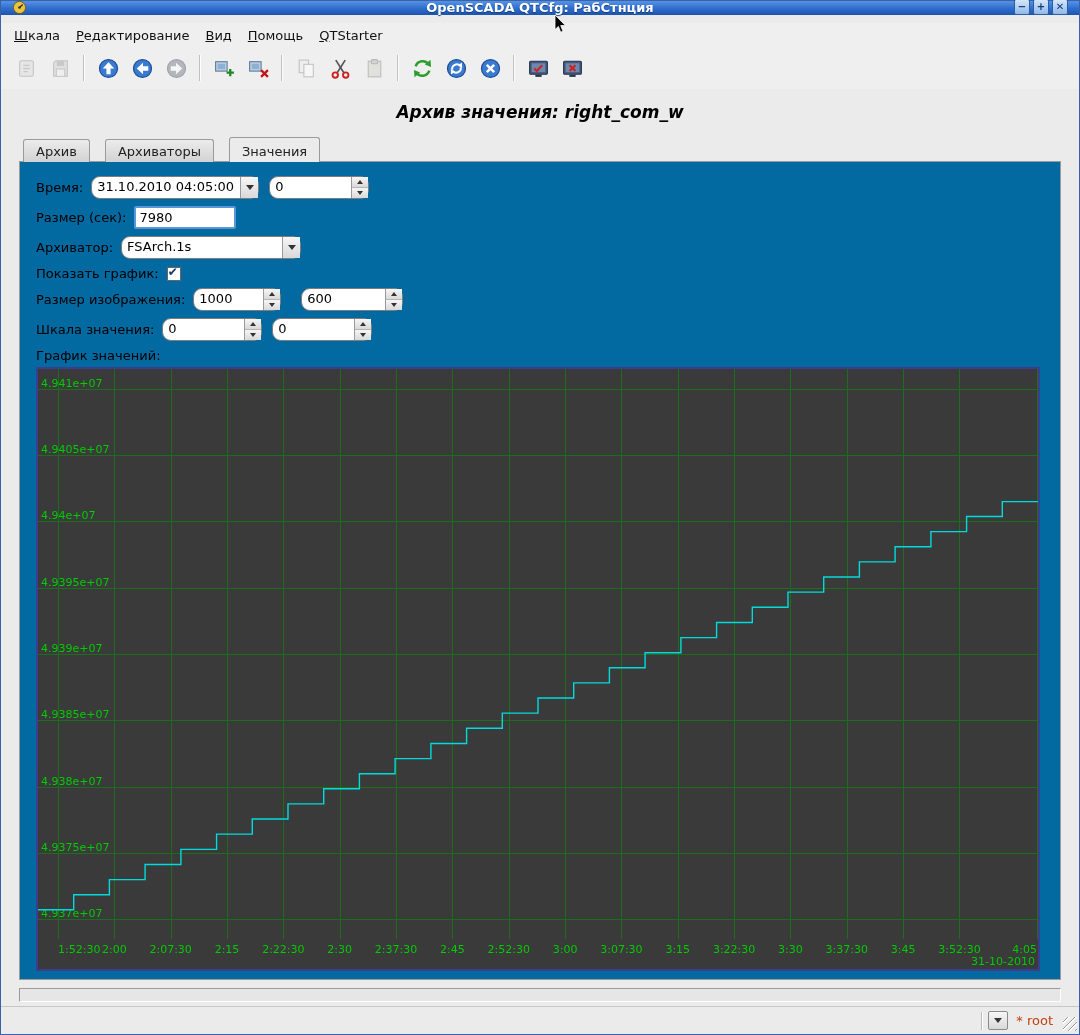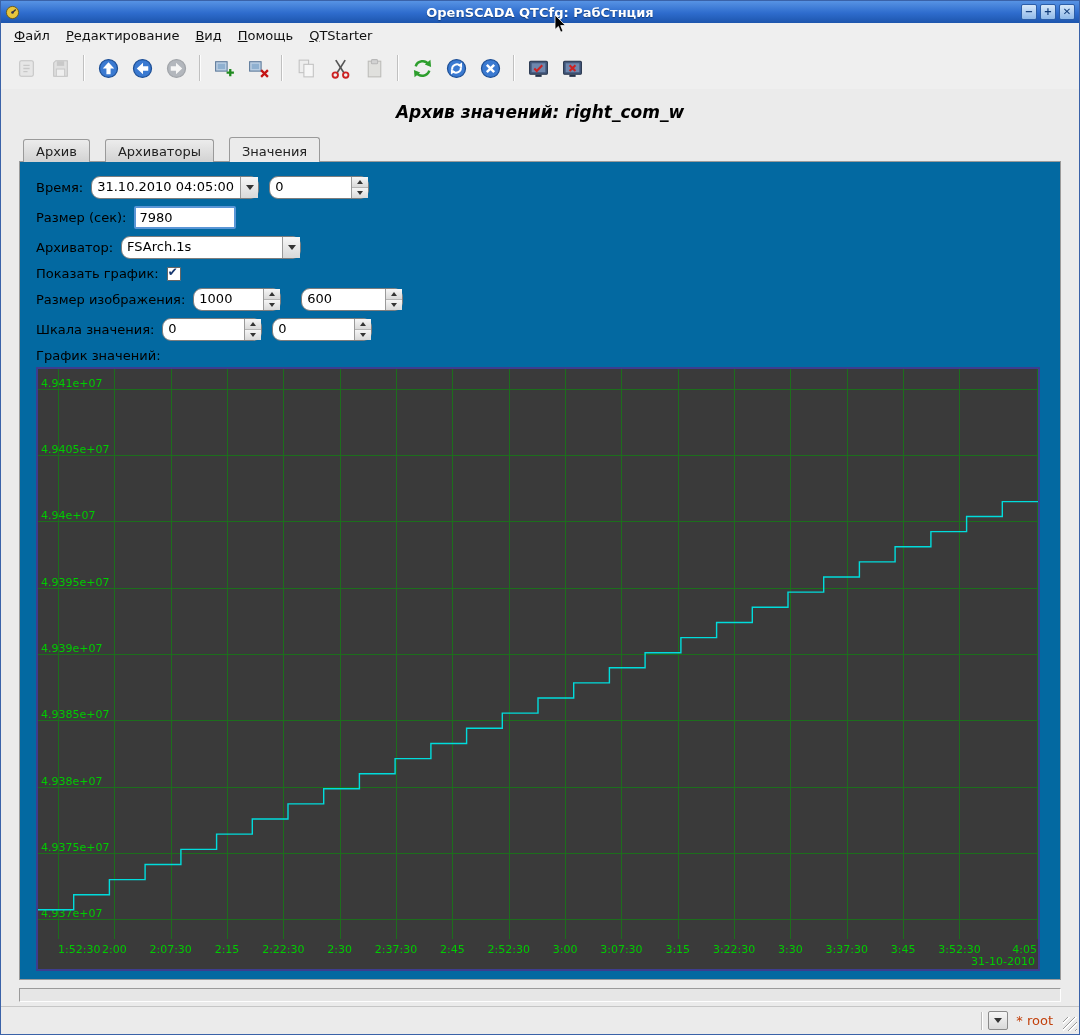--- a/index.html
+++ b/index.html
@@ -1,22 +1,22 @@
 <!DOCTYPE html>
 <html><head>
 <meta charset="utf-8">
 <style>
   html,body{margin:0;padding:0;}
   body{width:1080px;height:1035px;position:relative;font-family:"DejaVu Sans",sans-serif;background:#777;overflow:hidden;}
   .window{position:absolute;inset:0;background:#ebebeb;border:1px solid #3a62a8;box-sizing:border-box;}
 
   
-  .titlebar{position:absolute;left:0;top:0;right:0;height:22px;
+  .titlebar{position:absolute;left:0;top:0;right:0;height:14px;
     background:linear-gradient(180deg,#5793e4 0%,#2e6ccd 55%,#1d55ad 100%);
-    display:flex;align-items:center;padding:0 4px;box-sizing:border-box;}
+    display:flex;align-items:flex-end;padding:0 11px;box-sizing:border-box;}
   .appicon{width:15px;height:15px;flex:0 0 auto;}
   .tb-title{position:absolute;left:0;right:0;text-align:center;color:#fff;font-weight:bold;font-size:13px;text-shadow:0 1px 1px #123d7a;pointer-events:none;}
   .tb-buttons{margin-left:auto;display:flex;gap:3px;z-index:2;}
   .tb-btn{width:16px;height:16px;border:1px solid #2c5ea8;border-radius:2px;box-sizing:border-box;
     background:linear-gradient(180deg,#d6e7f9,#8fb9e9);color:#0f3a77;font-size:10px;line-height:13px;text-align:center;font-weight:bold;}
 
   
   .menubar{position:absolute;top:22px;left:0;right:0;height:24px;background:#efefef;border-bottom:1px solid #d6d6d6;
     display:flex;align-items:center;padding-left:5px;}
   .menu-item{display:inline-block;padding:3px 8px;font-size:13px;color:#111;}
@@ -96,21 +96,21 @@
     </svg>
     <div class="tb-title">OpenSCADA QTCfg: РабСтнция</div>
     <div class="tb-buttons">
       <div class="tb-btn">−</div>
       <div class="tb-btn">+</div>
       <div class="tb-btn">✕</div>
     </div>
   </div>
 
   <div class="menubar">
-    <span class="menu-item">Файл</span>
+    <span class="menu-item">Шкала</span>
     <span class="menu-item">Редактирование</span>
     <span class="menu-item">Вид</span>
     <span class="menu-item">Помощь</span>
     <span class="menu-item">QTStarter</span>
   </div>
 
   <div class="toolbar">
     <button class="tbtn dis">
       <svg viewBox="0 0 22 22">
         <rect x="4.5" y="3.5" width="13" height="15" rx="1.5" fill="#dcdcdc" stroke="#8f8f8f"></rect>
@@ -216,21 +216,21 @@
       <svg viewBox="0 0 22 22">
         <rect x="2.5" y="4" width="17" height="12.5" rx="1" fill="#44597c" stroke="#24324a"></rect>
         <rect x="4.5" y="6" width="13" height="8.5" fill="#6e87ad"></rect>
         <path d="M8.2 7.8l5.6 5.6M13.8 7.8l-5.6 5.6" stroke="#cc2222" stroke-width="2"></path>
         <rect x="8" y="17" width="6" height="2" fill="#24324a"></rect>
       </svg>
     </button>
   </div>
 
   <div class="content">
-    <div class="page-title">Архив значений: right_com_w</div>
+    <div class="page-title">Архив значения: right_com_w</div>
 
     <div class="tabbar">
       <div class="tab">Архив</div>
       <div class="tab">Архиваторы</div>
       <div class="tab active">Значения</div>
     </div>
 
     <div class="tabframe">
 
       <div class="frow">

